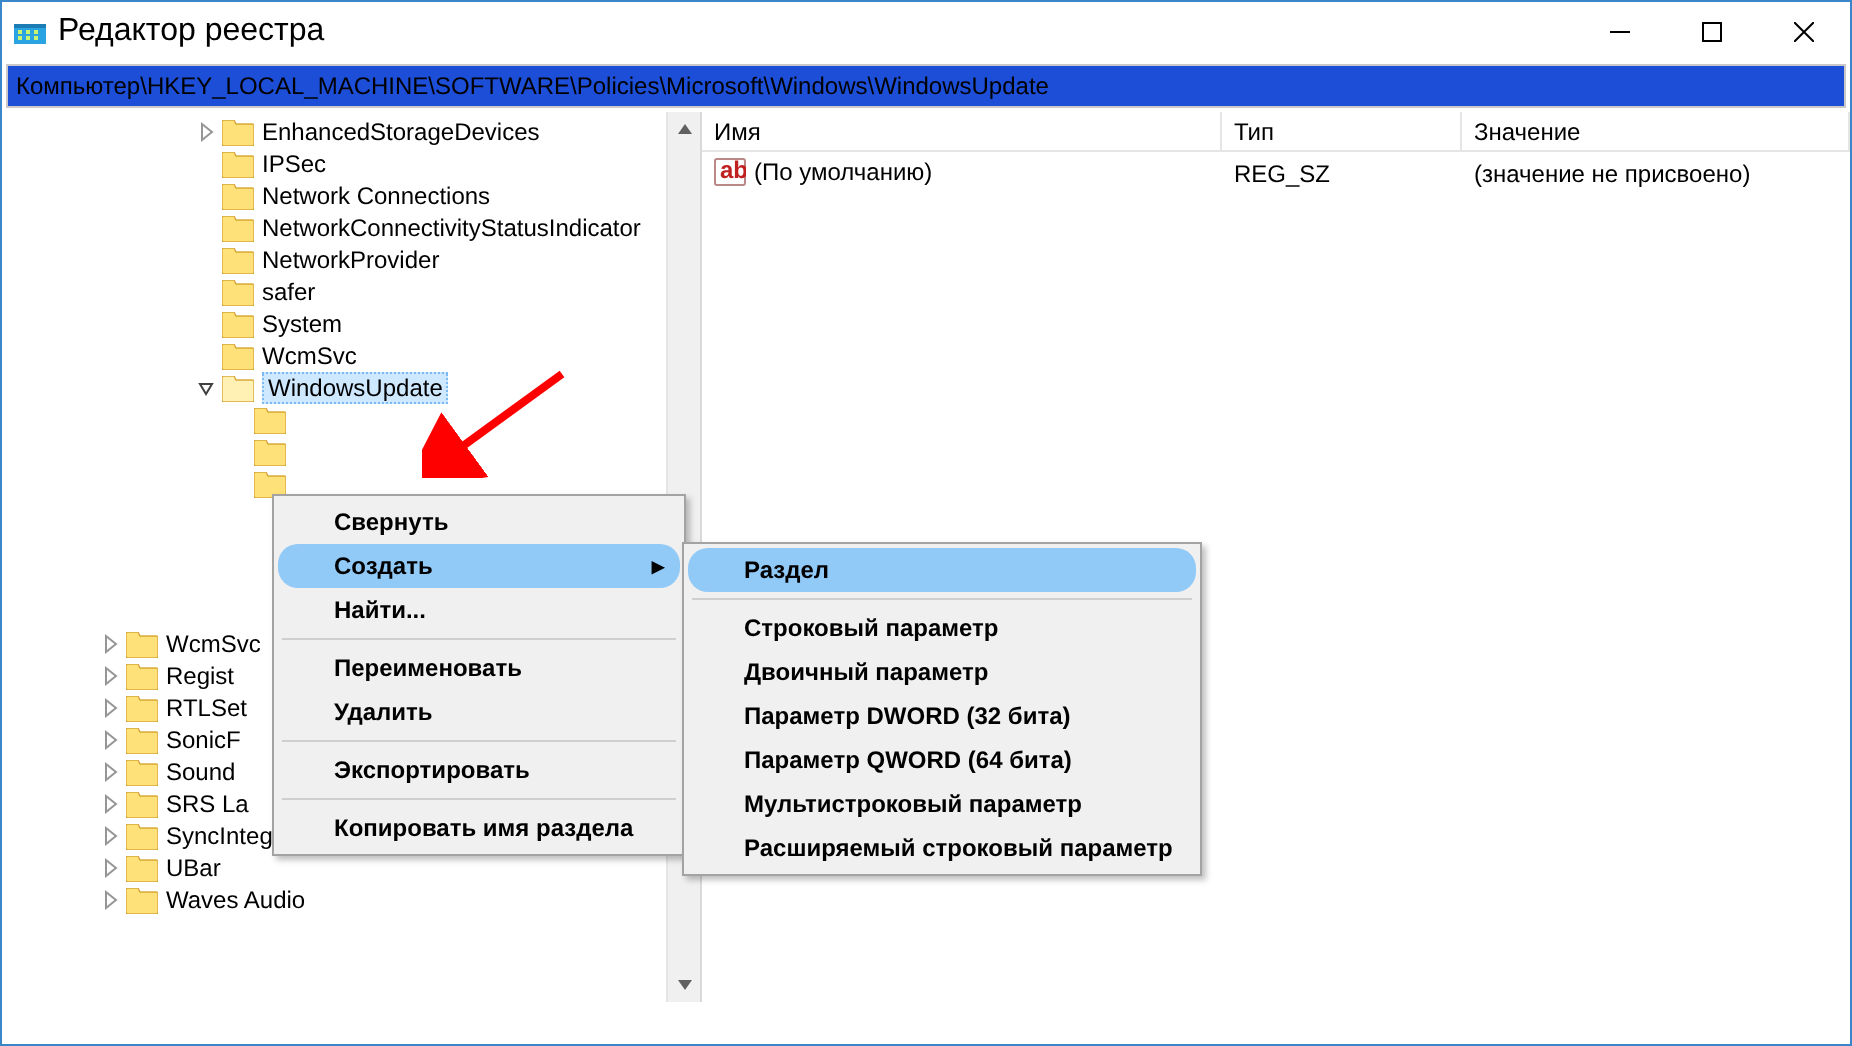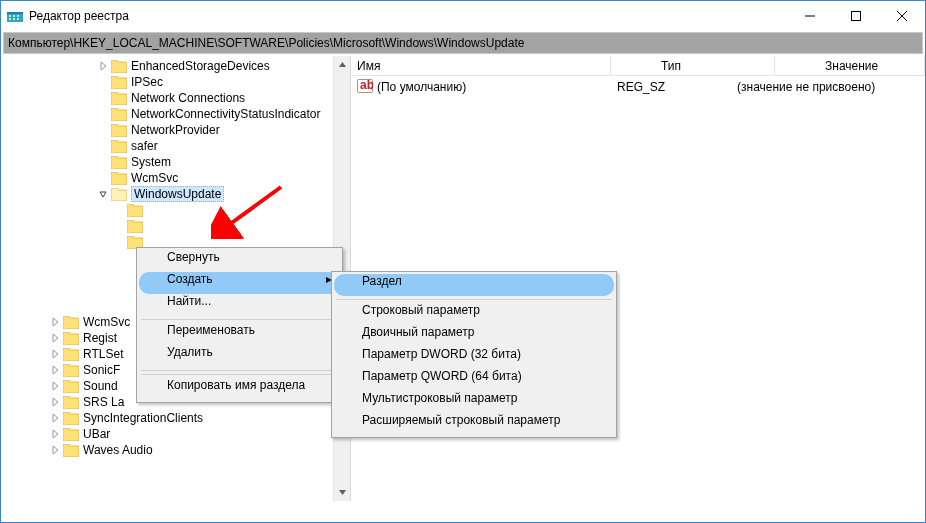--- a/index.html
+++ b/index.html
@@ -1,41 +1,41 @@
 <!DOCTYPE html>
 <html><head>
 <meta charset="utf-8">
 <style>
 * { box-sizing: border-box; margin: 0; padding: 0; font-family: "Segoe UI", Tahoma, sans-serif; font-size: 12px; }
 body { background: #fff; overflow: hidden; }
 .window { width: 926px; height: 523px; border: 1px solid #3a86c9; position: relative; background: #fff; }
 .titlebar { height: 30px; display: flex; align-items: center; padding-left: 6px; background: #fff; }
 .titlebar .app-icon { width: 16px; height: 16px; margin-right: 6px; display: inline-flex; }
-.titlebar .title { flex: 1; font-size: 12px; }
+.titlebar .title { flex: 1; font-size: 16px; }
 .win-controls { display: flex; height: 100%; }
 .win-btn { width: 46px; display: flex; align-items: center; justify-content: center; }
 .win-btn svg { pointer-events: none; }
 .menubar { height: 20px; display: flex; align-items: center; padding: 0 6px; gap: 2px; }
 .menubar span { padding: 2px 6px; }
-.addressbar { height: 22px; border: 1px solid #c9c9c9; margin: 1px 2px 2px 2px; display: flex; align-items: center; padding: 0 4px; font-size: 12px; background: #a3a3a3; }
+.addressbar { height: 22px; border: 1px solid #c9c9c9; margin: 1px 2px 2px 2px; display: flex; align-items: center; padding: 0 4px; font-size: 12px; background: #1d4ed8; }
 .content { display: flex; height: calc(100% - 30px - 20px - 26px); position: relative; }
 .tree-pane { width: 350px; border-right: 1px solid #d9d9d9; overflow: hidden; position: relative; }
 .list-pane { flex: 1; position: relative; }
-.list-header { height: 20px; border-bottom: 1px solid #e5e5e5; display: flex; align-items: center; gap: 44px; }
+.list-header { height: 20px; border-bottom: 1px solid #e5e5e5; display: flex; align-items: center; }
 .list-header .col { padding: 0 6px; border-right: 1px solid #e5e5e5; height: 100%; display: flex; align-items: center; }
 .list-row { display: flex; align-items: center; height: 18px; }
-.list-row .cell { padding: 0 6px; display: flex; align-items: center; gap: 4px; }
+.list-row .cell { padding: 0 6px; display: flex; align-items: flex-start; gap: 4px; }
 .tree { padding: 2px 0; position: relative; }
 .node { display: flex; align-items: center; height: 16px; white-space: nowrap; }
 .indent { display: inline-block; }
 .expander { width: 12px; height: 12px; display: inline-flex; align-items: center; justify-content: center; margin-right: 2px; }
 .folder-icon { width: 16px; height: 13px; display: inline-block; margin-right: 4px; }
 .selected { background: #cde8ff; border: 1px dotted #7abaf7; }
 .context-menu { position: absolute; background: #f0f0f0; border: 1px solid #a3a3a3; box-shadow: 2px 2px 3px rgba(0,0,0,0.25); padding: 2px; }
-.context-menu .mi { height: 22px; display: flex; padding: 0 30px 0 28px; white-space: nowrap; position: relative; }
+.context-menu .mi { height: 22px; display: flex; align-items: center; padding: 0 30px 0 28px; white-space: nowrap; position: relative; font-weight: bold; }
 .context-menu .mi.hl { background: #91c9f7; border-radius: 10px; }
 .context-menu .mi .arr { position: absolute; right: 8px; }
 .context-menu hr { border: none; border-top: 1px solid #cfcfcf; margin: 3px 2px; }
 .red-arrow { position: absolute; pointer-events: none; }
 .scrollbar-v { position: absolute; right: 0; top: 0; bottom: 0; width: 17px; background: #f0f0f0; border-left: 1px solid #e5e5e5; display: flex; flex-direction: column; }
 .sbtn { height: 17px; display: flex; align-items: center; justify-content: center; }
 .sthumb { background: #cdcdcd; width: 100%; }
 </style>
 </head>
 <body>
@@ -350,27 +350,30 @@
         <span>Найти...</span>
       </div>
     <hr>
     <div class="mi">
         <span>Переименовать</span>
       </div>
     <div class="mi">
         <span>Удалить</span>
       </div>
     <hr>
+    <div class="mi">
+        <span>Экспортировать</span>
+      </div>
     <hr>
     <div class="mi">
         <span>Копировать имя раздела</span>
       </div>
   </div>
 
-  <div class="context-menu" style="left:330px;top:270px;width:286px">
+  <div class="context-menu" style="left:340px;top:270px;width:260px">
     <div class="mi hl">
         <span>Раздел</span>
       </div>
     <hr>
     <div class="mi">
         <span>Строковый параметр</span>
       </div>
     <div class="mi">
         <span>Двоичный параметр</span>
       </div>

